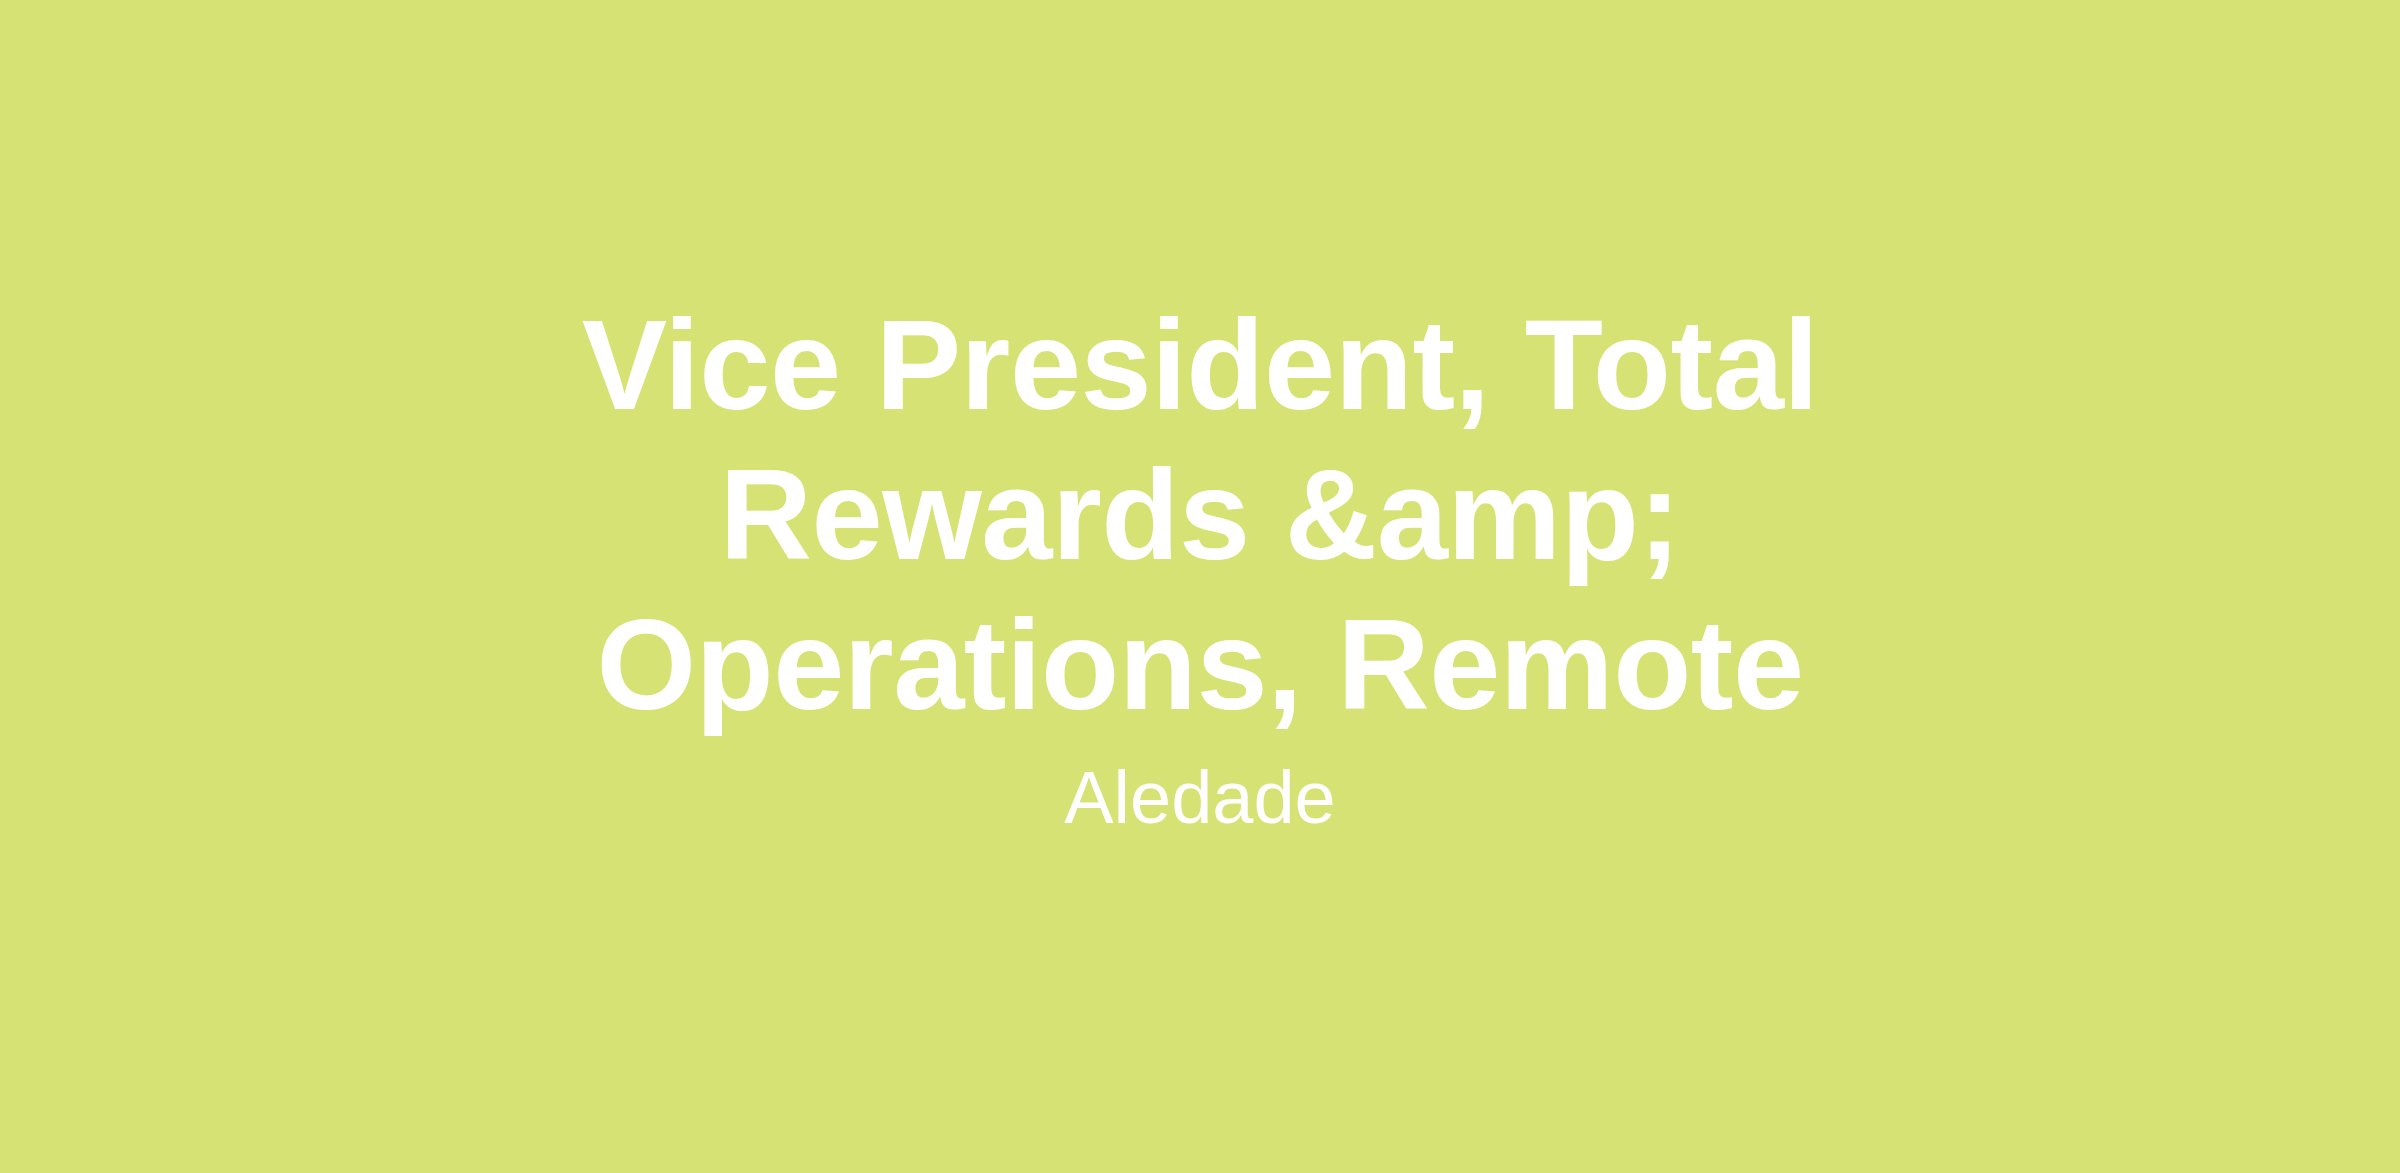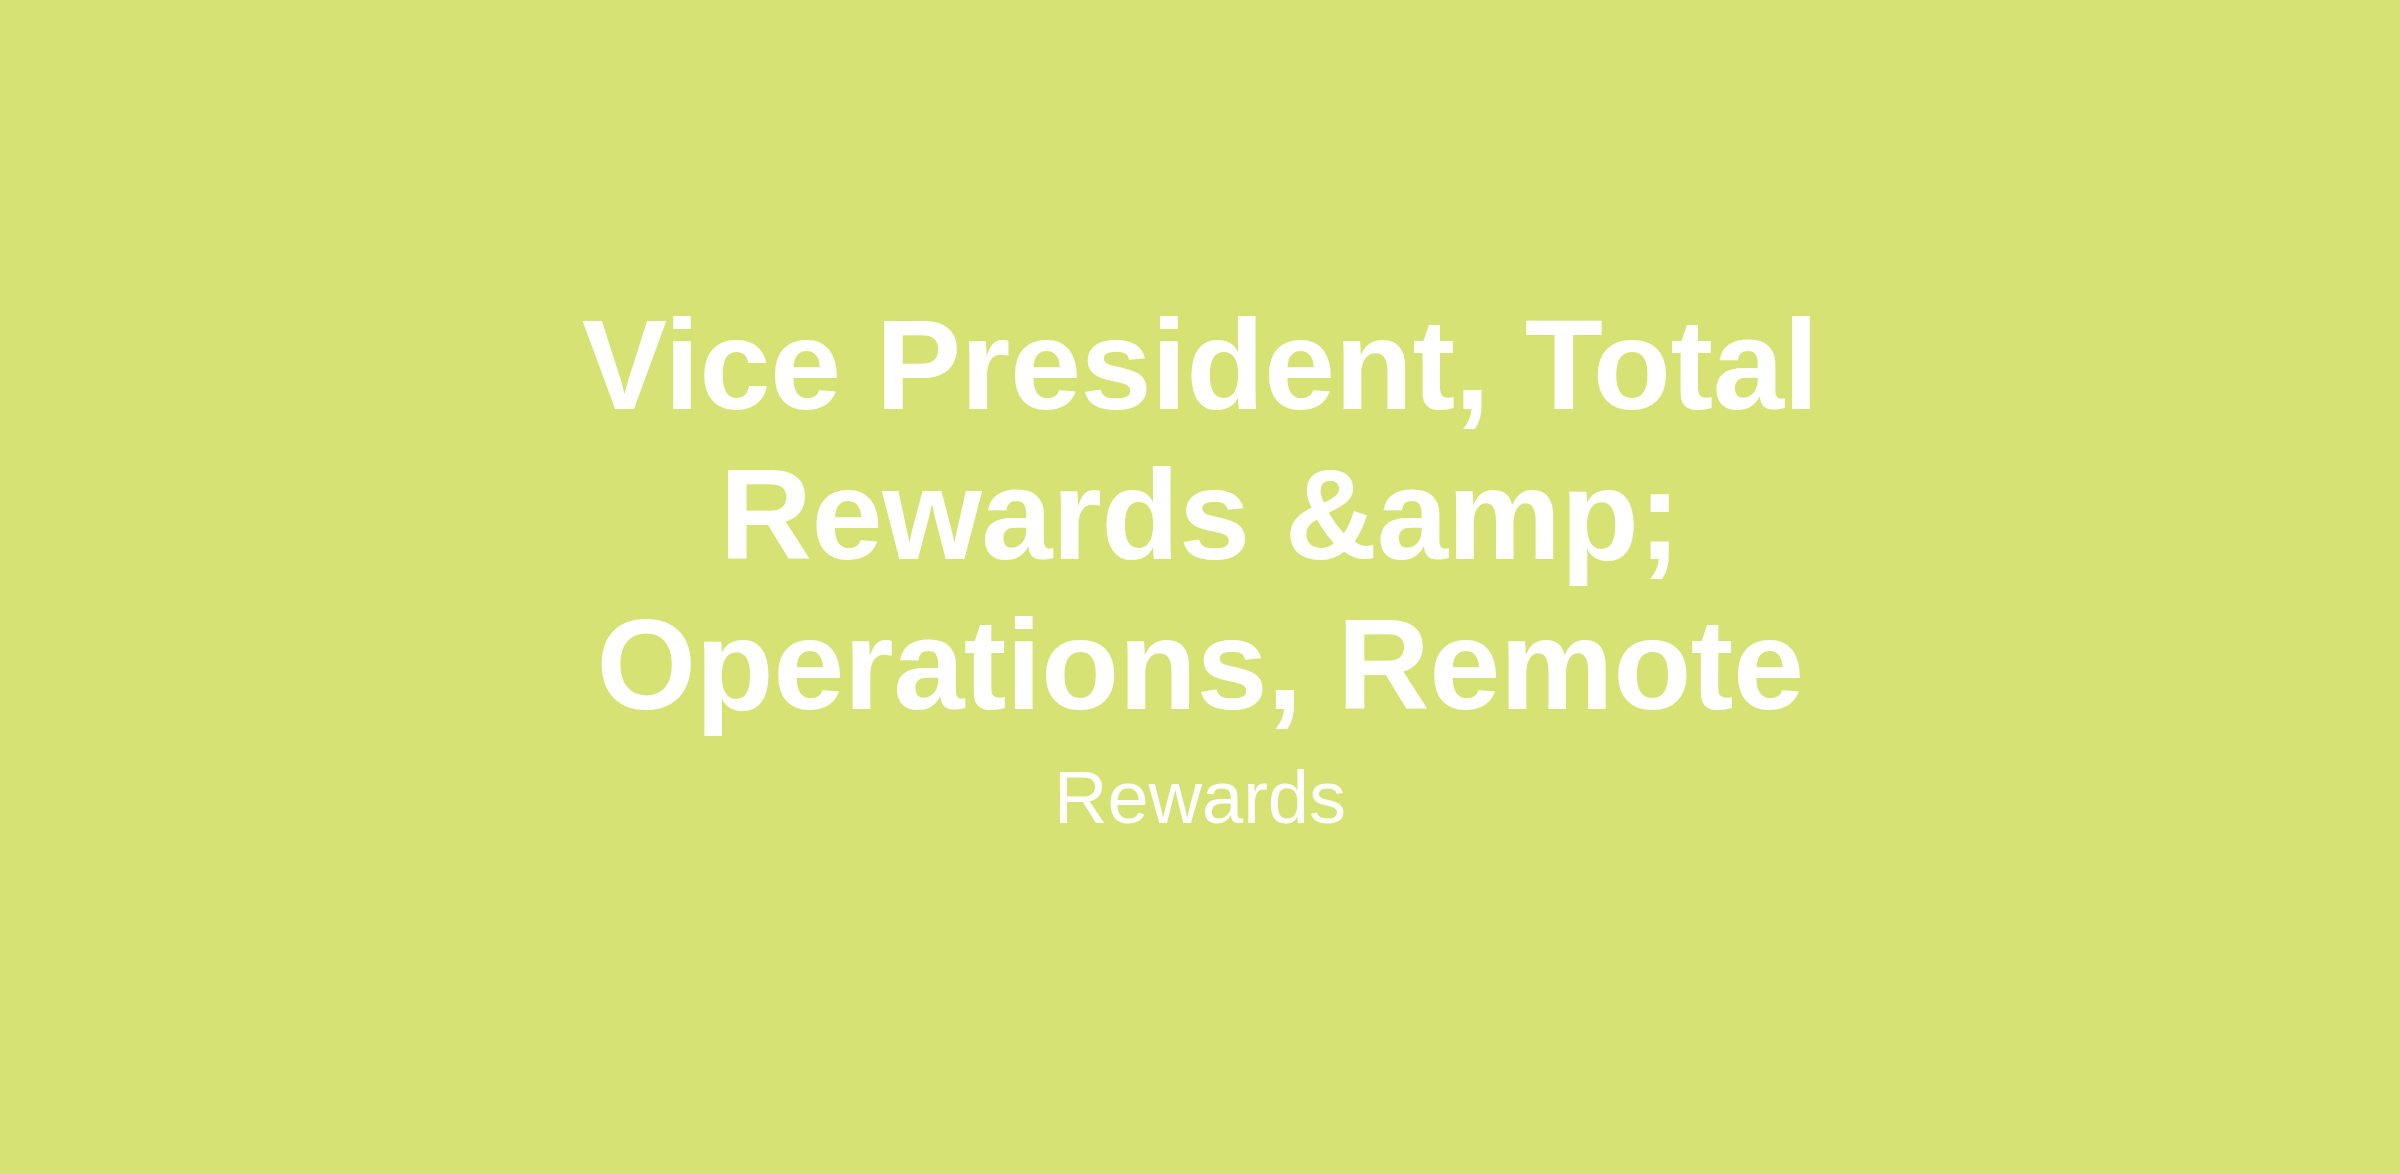--- a/index.html
+++ b/index.html
@@ -64,15 +64,15 @@
     letter-spacing: 0px;
     text-align: center;
   }
 </style>
 </head>
 <body style="background: rgb(214, 226, 116);">
 
 <div class="card" style="background: rgb(214, 226, 116);">
   <div class="card-inner">
     <h1 class="job-title" style="color: rgb(255, 255, 255);">Vice President, Total Rewards &amp;amp; Operations, Remote</h1>
-    <div class="company-name" style="color: rgb(255, 255, 255);">Rewards</div>
+    <div class="company-name" style="color: rgb(255, 255, 255);">Aledade</div>
   </div>
 </div>
 
 </body></html>

